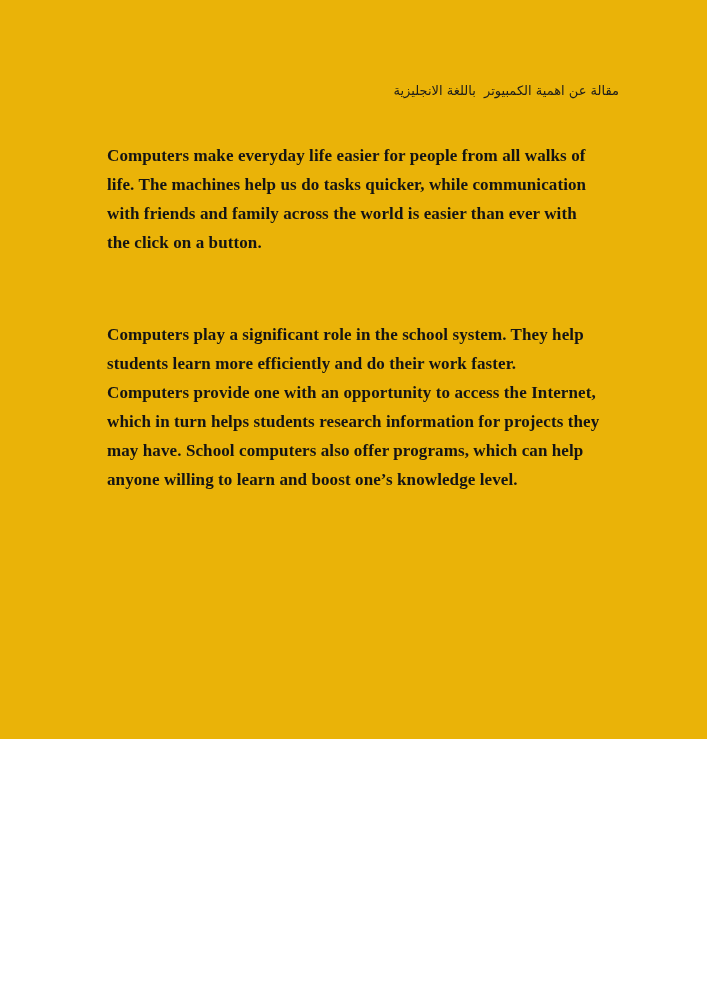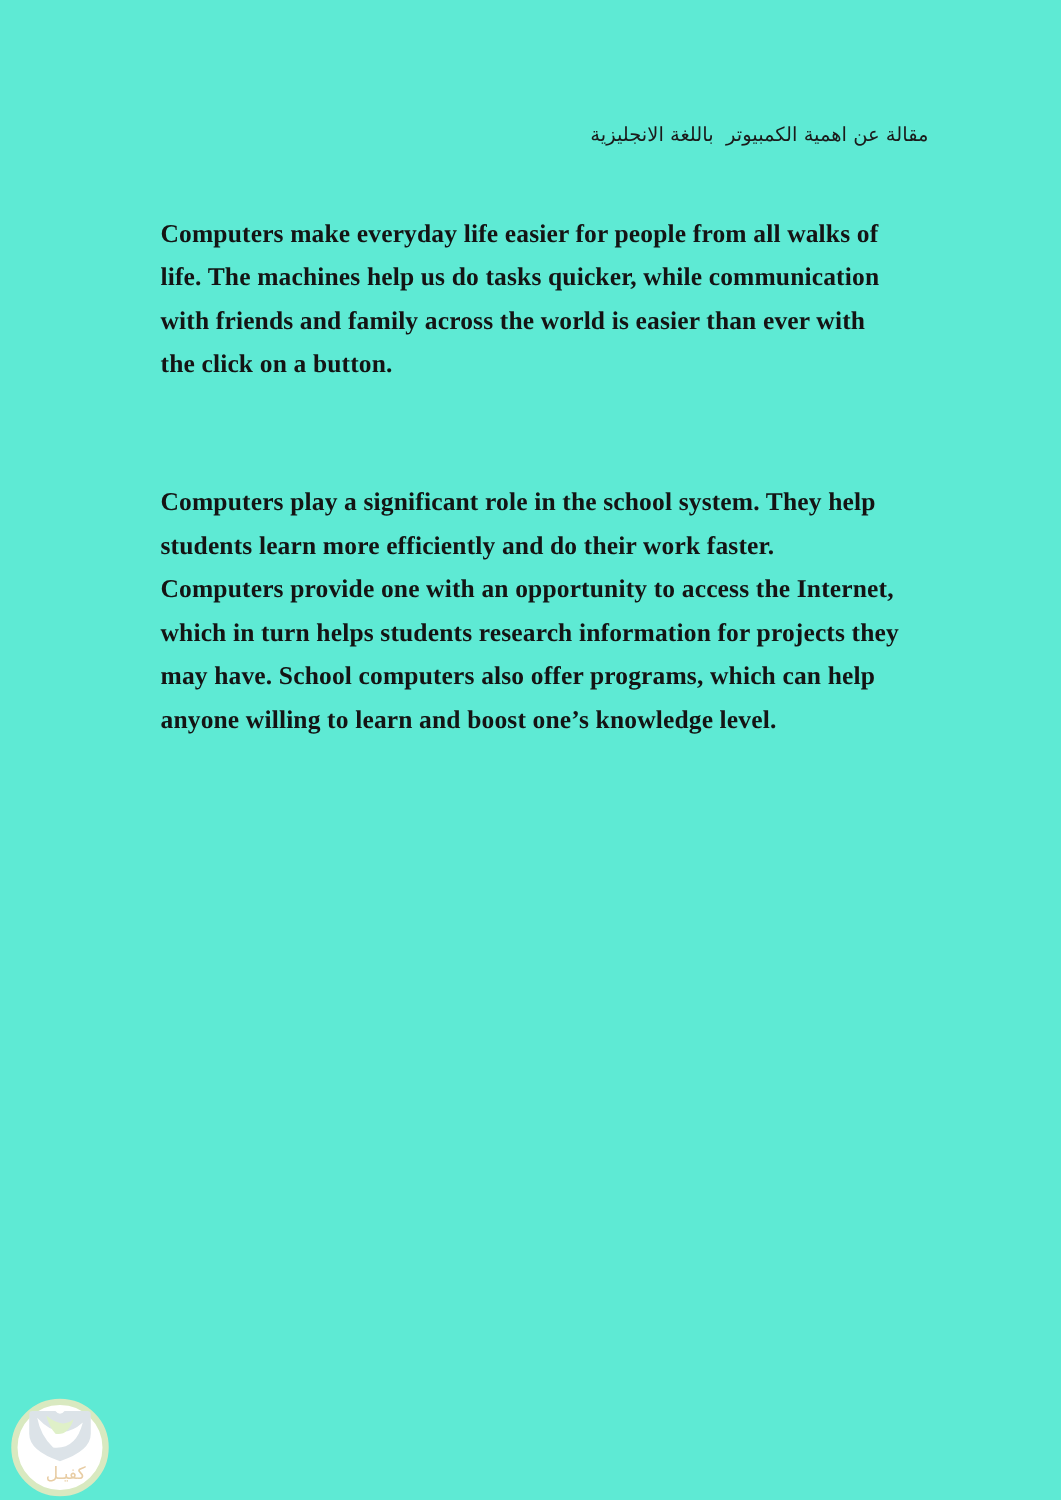--- a/index.html
+++ b/index.html
@@ -3,22 +3,22 @@
 <meta charset="utf-8">
 <style>
   html, body {
     margin: 0;
     padding: 0;
     background: #ffffff;
   }
   .page {
     position: relative;
     width: 707px;
-    height: 1000px;
-    background: #5eead4;
+    height: 739px;
+    background: #eab308;
     overflow: hidden;
     font-family: "Liberation Serif", serif;
   }
   .doc-title {
     position: absolute;
     top: 80px;
     right: 88px;
     left: 100px;
     text-align: right;
     direction: rtl;

